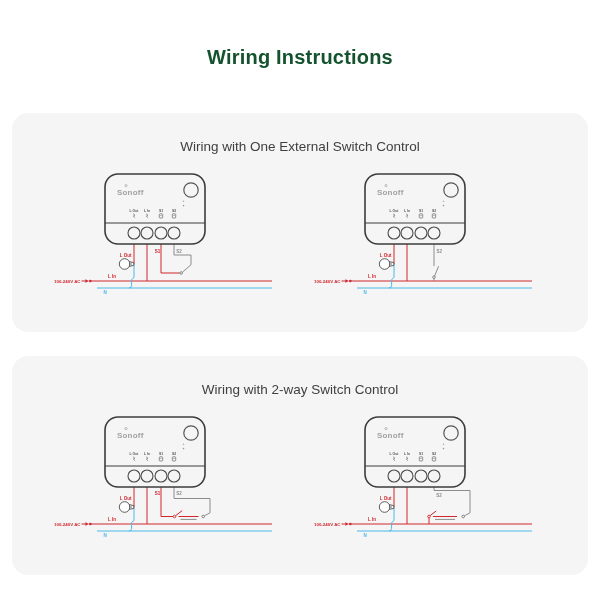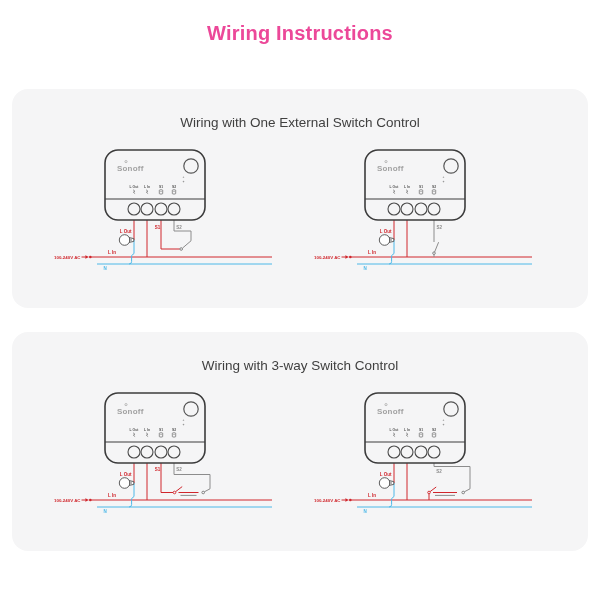--- a/index.html
+++ b/index.html
@@ -1,17 +1,17 @@
 <!DOCTYPE html>
 <html><head>
 <meta charset="utf-8">
 <style>
   html,body{margin:0;padding:0;background:#ffffff;}
   body{width:600px;font-family:"Liberation Sans",sans-serif;-webkit-font-smoothing:antialiased;}
-  .page-title{font-size:20px;font-weight:700;color:#ec4899;text-align:center;margin:22px 0 44px;letter-spacing:.2px;}
+  .page-title{font-size:20px;font-weight:700;color:#14532d;text-align:center;margin:46px 0 44px;letter-spacing:.2px;}
   .card{background:#f5f5f6;border-radius:16px;margin:0 12px 24px;padding:22px 8px 26px;}
   .card-heading{font-size:13.5px;font-weight:400;color:#404040;text-align:center;margin:4px 0 12px;}
   .row{display:flex;justify-content:center;gap:10px;}
   svg.diagram{display:block;}
   svg text{font-family:"Liberation Sans","DejaVu Sans",sans-serif;}
   .w{fill:none;stroke-width:1;}
   .red{stroke:#d0262c;}
   .blue{stroke:#4cb8e8;}
   .gray{stroke:#8c8c8c;}
   .lbl{font-size:4.5px;font-weight:700;}
@@ -107,21 +107,21 @@
         <text class="lbl lred" x="86.5" y="90.5" text-anchor="end">L Out</text>
         <text class="lbl lred" x="67" y="112.3" text-anchor="middle">L In</text>
         <text class="ac" x="35.5" y="116.8" text-anchor="end">100-240V AC</text>
         <text class="lbl lblue" x="60" y="127.8" text-anchor="middle">N</text>
         <text class="lbl lgray" x="131.5" y="86.6">S2</text>
       </svg>
     </div>
   </section>
 
   <section class="card">
-    <h2 class="card-heading">Wiring with 3-way Switch Control</h2>
+    <h2 class="card-heading">Wiring with 2-way Switch Control</h2>
     <div class="row">
 
       <svg class="diagram" width="250" height="140" viewBox="0 0 250 140">
         <path class="w red" d="M46,115 H227"></path>
         <path class="w blue" d="M52,122 H227"></path>
         <path class="w red" d="M89,78 V98 H88.8"></path>
         <path class="w red" d="M102,78 V115"></path>
         <path class="w red" d="M116,78 V107.5 H128"></path>
         <circle cx="129.5" cy="107.5" r="1.3" fill="none" stroke="#d0262c" stroke-width="0.9"></circle>
         <path class="w red" d="M130.7,106.6 L137.2,101.6"></path>

